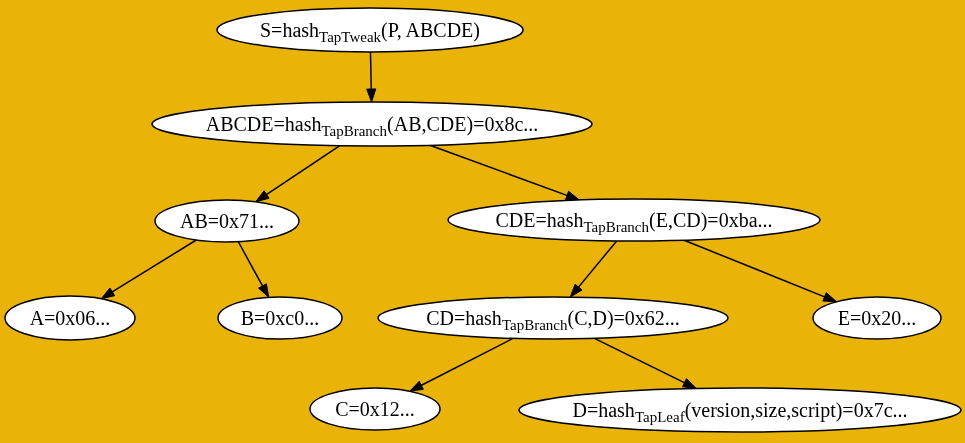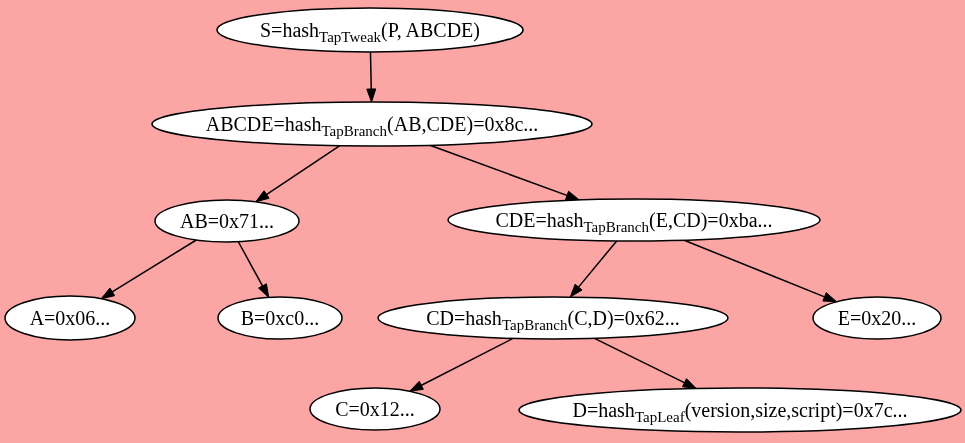--- a/index.html
+++ b/index.html
@@ -4,21 +4,21 @@
 <style>
   html, body {
     margin: 0;
     padding: 0;
     background: #ffffff;
   }
   .canvas {
     position: relative;
     width: 965px;
     height: 443px;
-    background: #fca5a5;
+    background: #eab308;
     overflow: hidden;
   }
   svg {
     display: block;
     font-family: "Liberation Serif", "DejaVu Serif", serif;
   }
   .node-ellipse {
     fill: #ffffff;
     stroke: #000000;
     stroke-width: 1.5;

